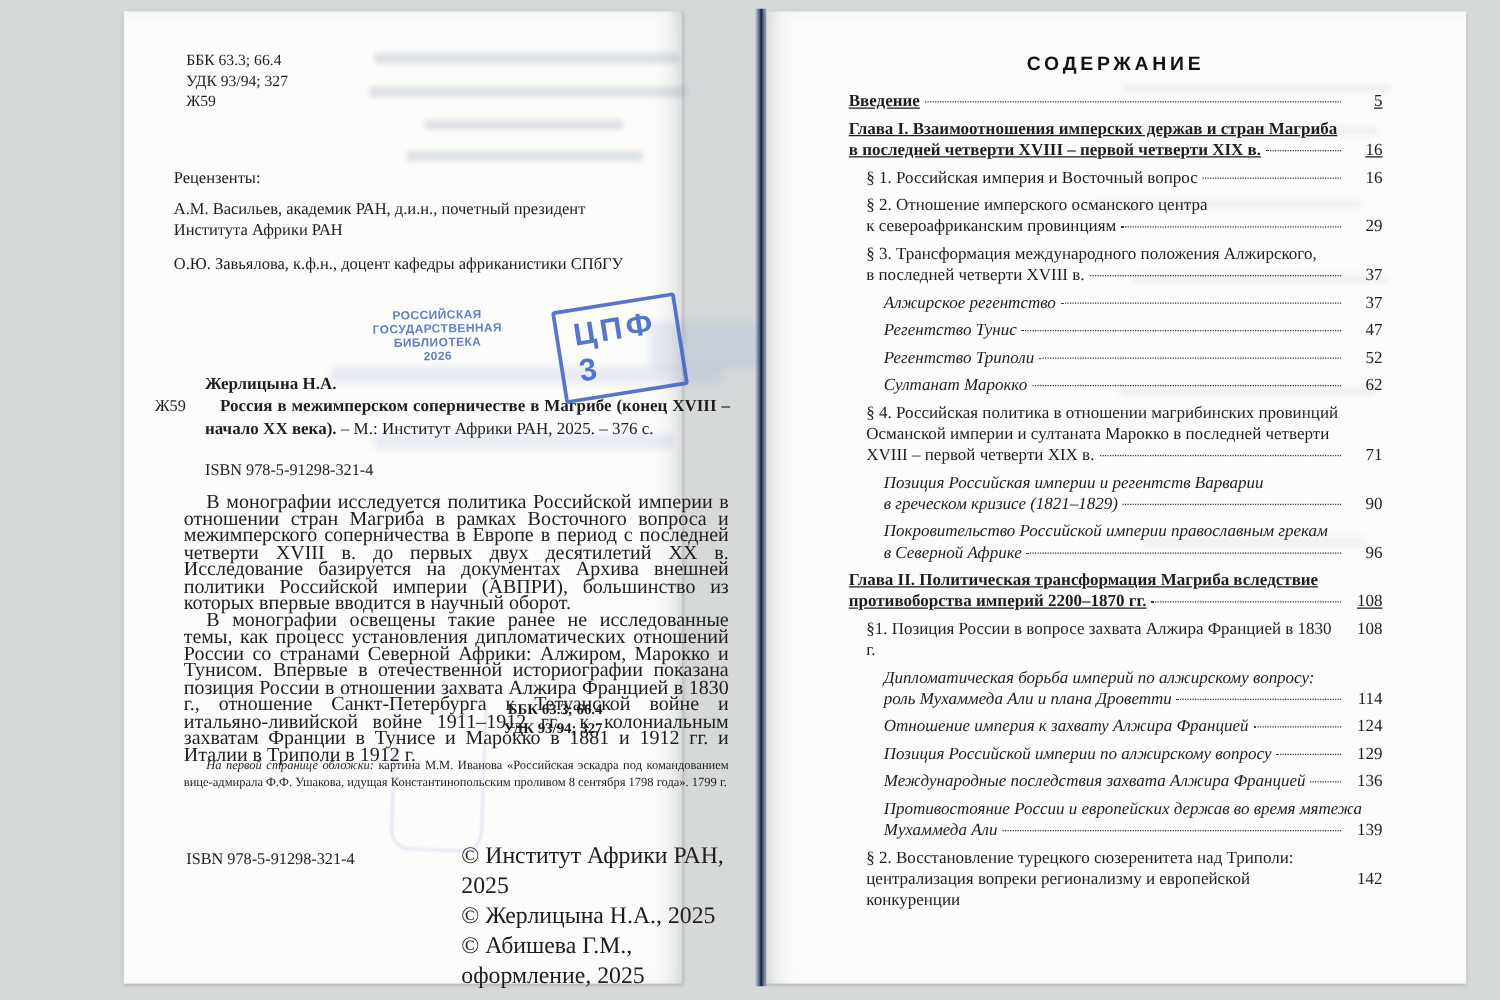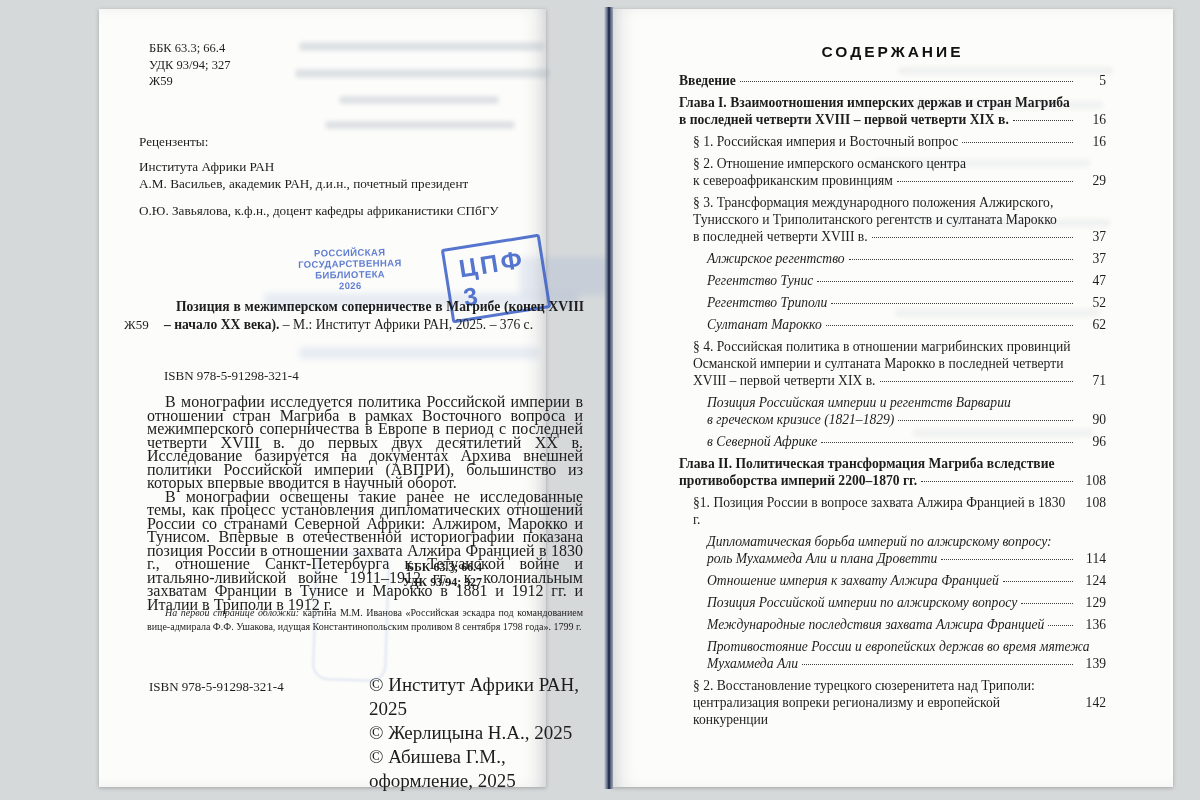--- a/index.html
+++ b/index.html
@@ -51,21 +51,21 @@
   .ghost{position:absolute;border-radius:4px;filter:blur(2px);}
   .ghost.gray{background:#9aa7b5;opacity:.30;}
   .ghost.blue{background:#7d96cc;opacity:.16;filter:blur(3px);}
   .ghost-stamp{position:absolute;border:2px solid rgba(80,110,200,.17);border-radius:16px;filter:blur(1px);transform:rotate(2deg);}
 
   
   .toc-header{position:absolute;left:66px;top:34px;width:427px;text-align:center;
     font-family:"Liberation Sans", sans-serif;font-weight:700;font-size:15.5px;letter-spacing:3px;color:#111;}
   .toc{position:absolute;left:66px;top:63px;width:427px;font-size:13.6px;line-height:17px;}
   .toc-entry{margin-bottom:5px;}
-  .toc-entry.bold{font-weight:700;}
+  .toc-entry.bold{font-weight:700;text-decoration:underline;}
   .toc-entry.italic{font-style:italic;}
   .toc-entry.ind1{padding-left:14px;}
   .toc-entry.ind2{padding-left:28px;}
   .toc-row{display:flex;align-items:baseline;}
   .toc-text{flex:0 1 auto;}
   .leader{flex:1 1 auto;min-width:12px;margin:0 3px 0 4px;border-bottom:1.7px dotted #3c3c3c;transform:translateY(-3px);}
   .spacer{flex:1 1 auto;}
   .toc-page{flex:0 0 30px;text-align:right;font-weight:400;font-style:normal;}
 </style>
 </head>
@@ -85,38 +85,39 @@
 
   <div class="bbk-top">
     <div>ББК 63.3; 66.4</div>
     <div>УДК 93/94; 327</div>
     <div>Ж59</div>
   </div>
 
   <div class="reviewers">
     <div class="head">Рецензенты:</div>
     <div class="r1">
+      <div>А.М. Васильев, академик РАН, д.и.н., почетный президент</div>
       <div>Института Африки РАН</div>
-      <div>А.М. Васильев, академик РАН, д.и.н., почетный президент</div>
     </div>
     <div>О.Ю. Завьялова, к.ф.н., доцент кафедры африканистики СПбГУ</div>
   </div>
 
   <div class="lib-stamp">
     <div>РОССИЙСКАЯ</div>
     <div>ГОСУДАРСТВЕННАЯ</div>
     <div>БИБЛИОТЕКА</div>
     <div>2026</div>
   </div>
 
   <div class="cpf-stamp">ЦПФ 3</div>
 
   <div class="catalog">
     <span class="code">Ж59</span>
-    <div class="cat-text"><span class="b">Позиция в межимперском соперничестве в Магрибе (конец XVIII – начало XX века).</span><span> – М.: Институт Африки РАН, 2025. – 376 с.</span></div>
+    <div class="author">Жерлицына Н.А.</div>
+    <div class="cat-text"><span class="b">Россия в межимперском соперничестве в Магрибе (конец XVIII – начало XX века).</span><span> – М.: Институт Африки РАН, 2025. – 376 с.</span></div>
   </div>
 
   <div class="isbn-top">ISBN 978-5-91298-321-4</div>
 
   <div class="abstracts">
     <p>В монографии исследуется политика Российской империи в отношении стран Магриба в рамках Восточного вопроса и межимперского соперничества в Европе в период с последней четверти XVIII в. до первых двух десятилетий XX в. Исследование базируется на документах Архива внешней политики Российской империи (АВПРИ), большинство из которых впервые вводится в научный оборот.</p>
     <p>В монографии освещены такие ранее не исследованные темы, как процесс установления дипломатических отношений России со странами Северной Африки: Алжиром, Марокко и Тунисом. Впервые в отечественной историографии показана позиция России в отношении захвата Алжира Францией в 1830 г., отношение Санкт-Петербурга к Тетуанской войне и итальяно-ливийской войне 1911–1912 гг., к колониальным захватам Франции в Тунисе и Марокко в 1881 и 1912 гг. и Италии в Триполи в 1912 г.</p>
   </div>
 
   <div class="bbk-bottom">
@@ -178,21 +179,20 @@
       <div class="toc-entry regular ind1">
         <div class="toc-line"><span class="toc-text">§ 2. Отношение имперского османского центра</span></div>
         <div class="toc-row">
           <span class="toc-text">к североафриканским провинциям</span>
           <span class="leader"></span>
           <span class="toc-page">29</span>
         </div>
       </div>
       <div class="toc-entry regular ind1">
         <div class="toc-line"><span class="toc-text">§ 3. Трансформация международного положения Алжирского,</span></div>
-        <div class="toc-line"><span class="toc-text">Тунисского и Триполитанского регентств и султаната Марокко</span></div>
         <div class="toc-row">
           <span class="toc-text">в последней четверти XVIII в.</span>
           <span class="leader"></span>
           <span class="toc-page">37</span>
         </div>
       </div>
       <div class="toc-entry italic ind2">
         <div class="toc-row">
           <span class="toc-text">Алжирское регентство</span>
           <span class="leader"></span>
@@ -231,20 +231,21 @@
       </div>
       <div class="toc-entry italic ind2">
         <div class="toc-line"><span class="toc-text">Позиция Российская империи и регентств Варварии</span></div>
         <div class="toc-row">
           <span class="toc-text">в греческом кризисе (1821–1829)</span>
           <span class="leader"></span>
           <span class="toc-page">90</span>
         </div>
       </div>
       <div class="toc-entry italic ind2">
+        <div class="toc-line"><span class="toc-text">Покровительство Российской империи православным грекам</span></div>
         <div class="toc-row">
           <span class="toc-text">в Северной Африке</span>
           <span class="leader"></span>
           <span class="toc-page">96</span>
         </div>
       </div>
       <div class="toc-entry bold ind0">
         <div class="toc-line"><span class="toc-text">Глава II. Политическая трансформация Магриба вследствие</span></div>
         <div class="toc-row">
           <span class="toc-text">противоборства империй 2200–1870 гг.</span>

